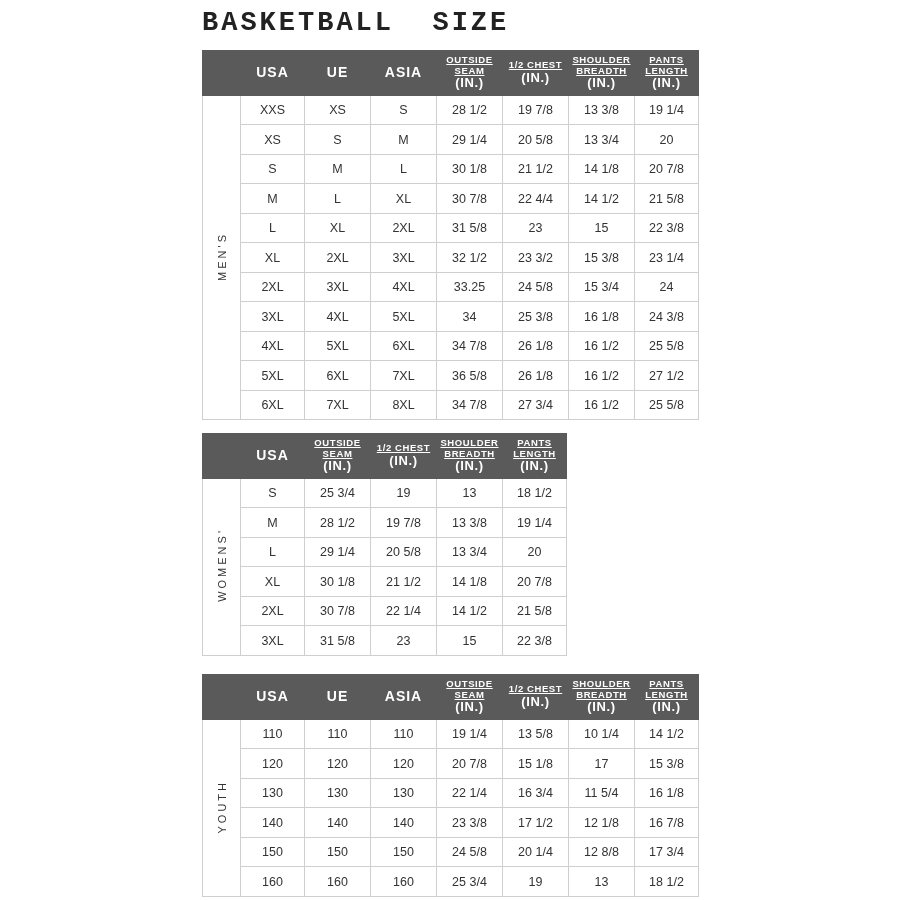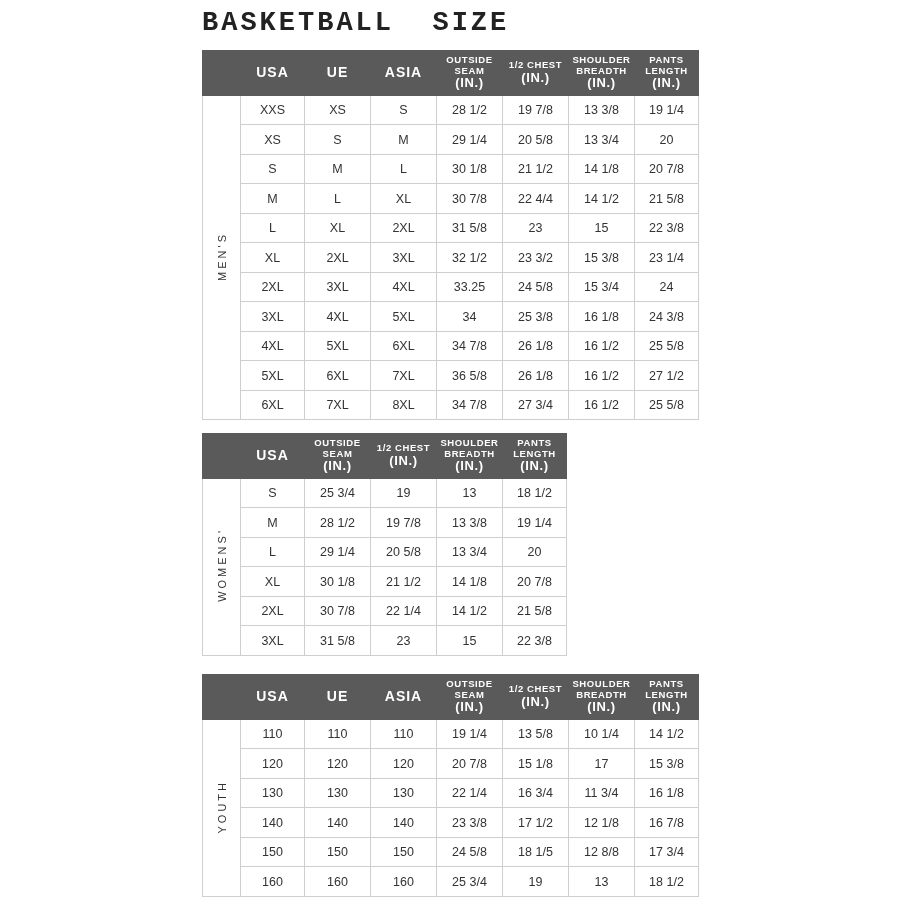--- a/index.html
+++ b/index.html
@@ -57,20 +57,21 @@
   }
   thead th .hdr-main {
     display: block;
     font-size: 14px;
     letter-spacing: 1px;
   }
   thead th .hdr-small {
     display: block;
     font-size: 9.5px;
     letter-spacing: 0.6px;
+    text-decoration: underline;
   }
   thead th .hdr-unit {
     display: block;
     font-size: 13px;
     letter-spacing: 0.6px;
   }
   td.rowcell {
     height: 28.5px;
   }
   td.grouplabel {
@@ -391,38 +392,38 @@
           <td class="rowcell">15 1/8</td>
           <td class="rowcell">17</td>
           <td class="rowcell">15 3/8</td>
         </tr>
         <tr>
           <td class="rowcell">130</td>
           <td class="rowcell">130</td>
           <td class="rowcell">130</td>
           <td class="rowcell">22 1/4</td>
           <td class="rowcell">16 3/4</td>
-          <td class="rowcell">11 3/4</td>
+          <td class="rowcell">11 5/4</td>
           <td class="rowcell">16 1/8</td>
         </tr>
         <tr>
           <td class="rowcell">140</td>
           <td class="rowcell">140</td>
           <td class="rowcell">140</td>
           <td class="rowcell">23 3/8</td>
           <td class="rowcell">17 1/2</td>
           <td class="rowcell">12 1/8</td>
           <td class="rowcell">16 7/8</td>
         </tr>
         <tr>
           <td class="rowcell">150</td>
           <td class="rowcell">150</td>
           <td class="rowcell">150</td>
           <td class="rowcell">24 5/8</td>
-          <td class="rowcell">18 1/5</td>
+          <td class="rowcell">20 1/4</td>
           <td class="rowcell">12 8/8</td>
           <td class="rowcell">17 3/4</td>
         </tr>
         <tr>
           <td class="rowcell">160</td>
           <td class="rowcell">160</td>
           <td class="rowcell">160</td>
           <td class="rowcell">25 3/4</td>
           <td class="rowcell">19</td>
           <td class="rowcell">13</td>

